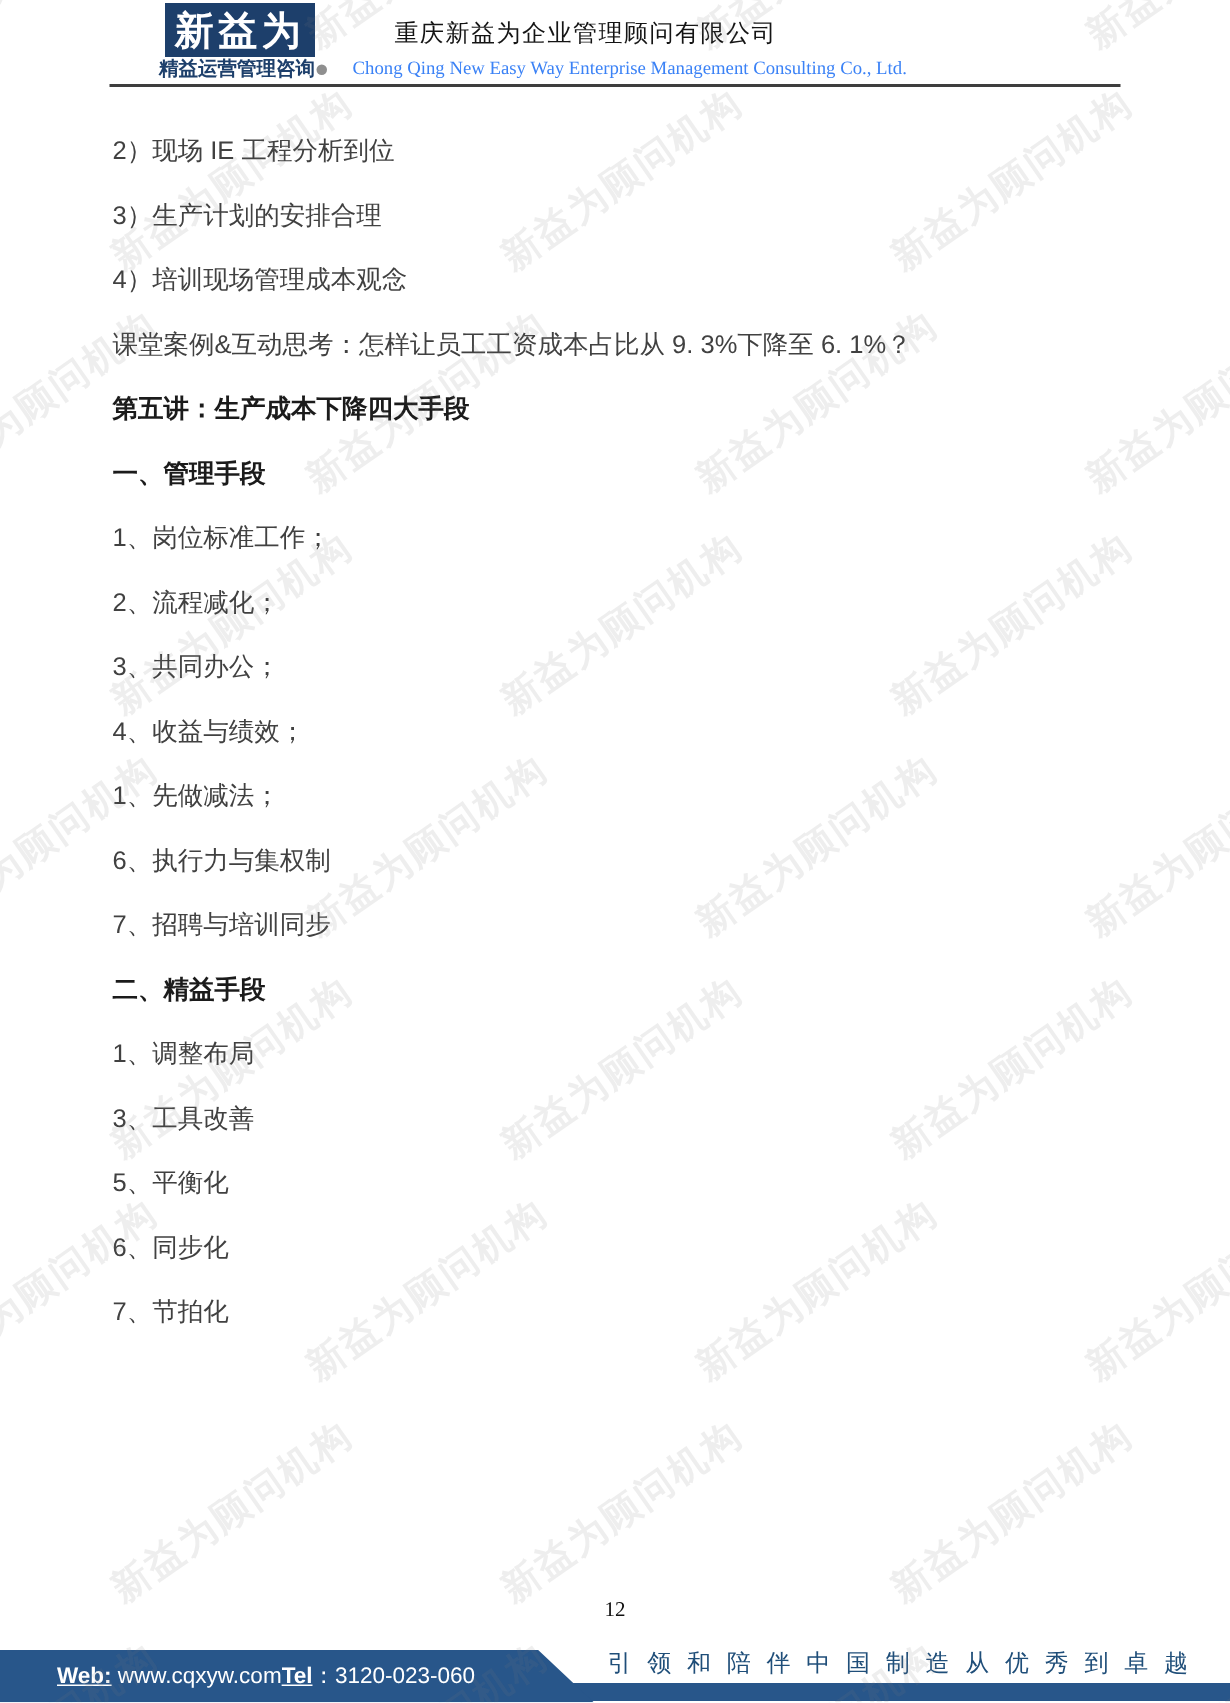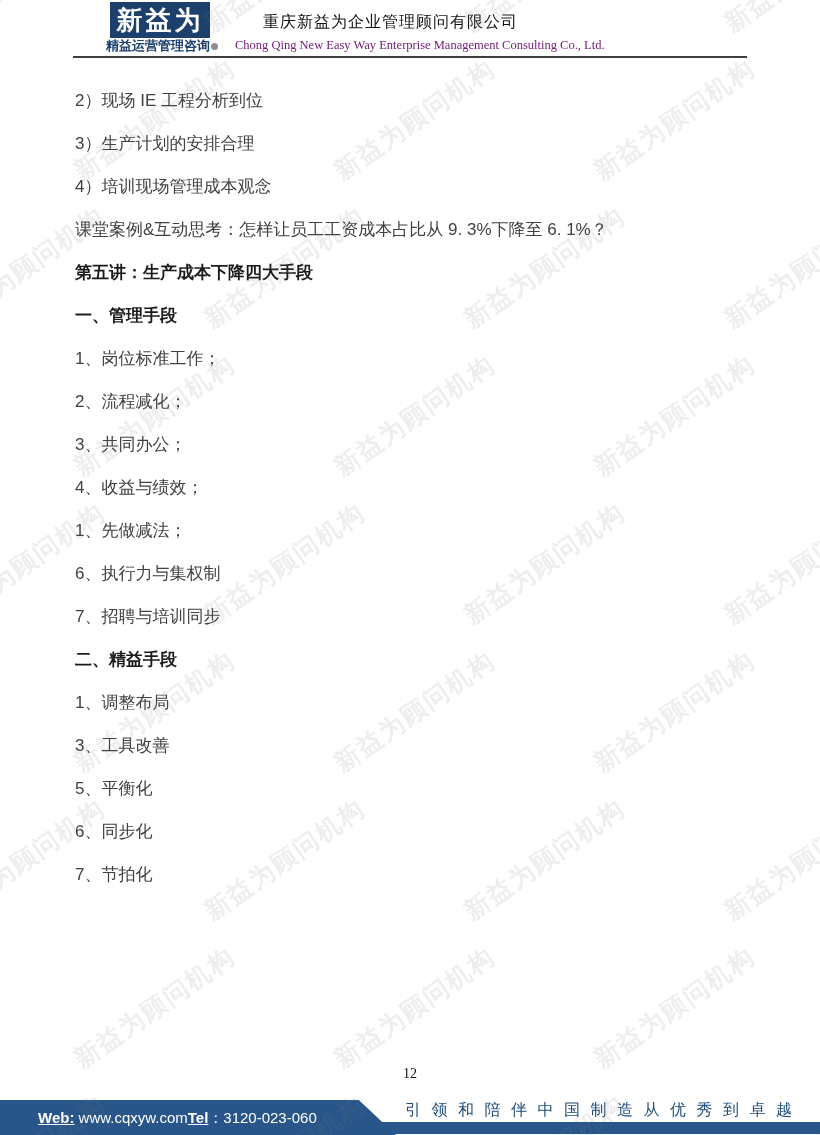--- a/index.html
+++ b/index.html
@@ -42,21 +42,21 @@
     background: #8f8f8f; margin-left: 1px; vertical-align: baseline;
   }
   .company-cn {
     position: absolute; left: 263px; top: 12px;
     font-size: 16px; font-weight: normal; color: #141414;
     letter-spacing: 1px; white-space: nowrap;
   }
   .company-en {
     position: absolute; left: 235px; top: 38px;
     font-family: "Liberation Serif", serif;
-    font-size: 12.5px; color: #701a75; white-space: nowrap;
+    font-size: 12.5px; color: #3b82f6; white-space: nowrap;
   }
   .header-rule {
     position: absolute; left: 73px; top: 56px; width: 674px; height: 2px;
     background: #3e3e3e;
   }
 
   
   .content { position: absolute; left: 75px; top: 79px; width: 690px; z-index: 2; }
   .line {
     font-size: 17px; height: 43px; line-height: 43px;

